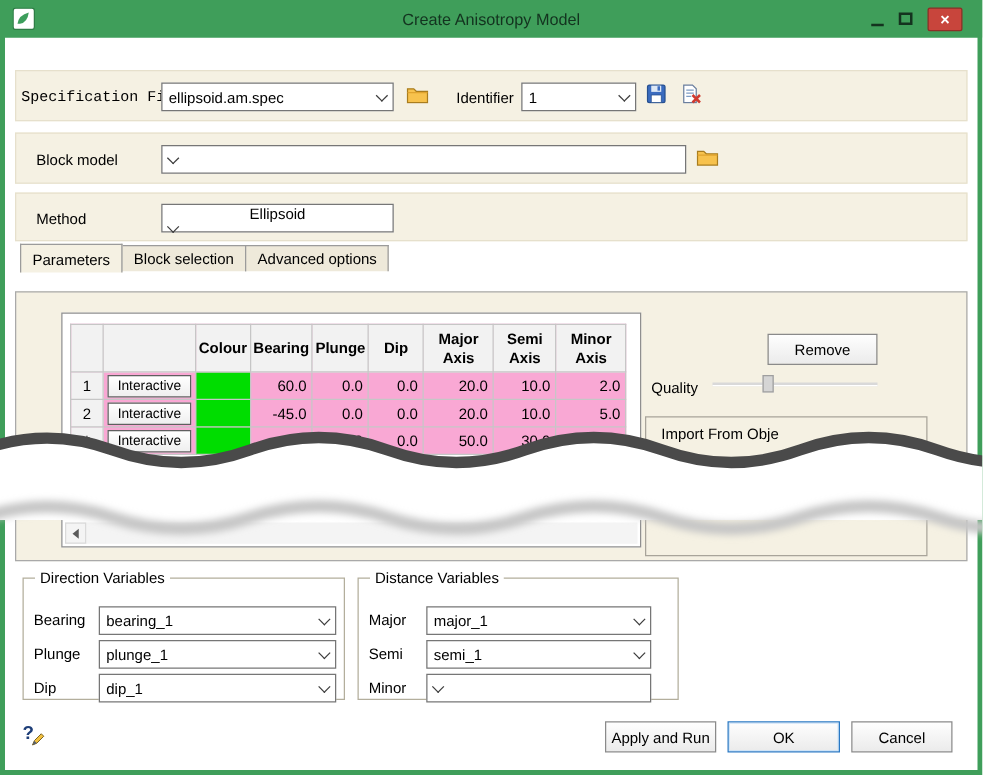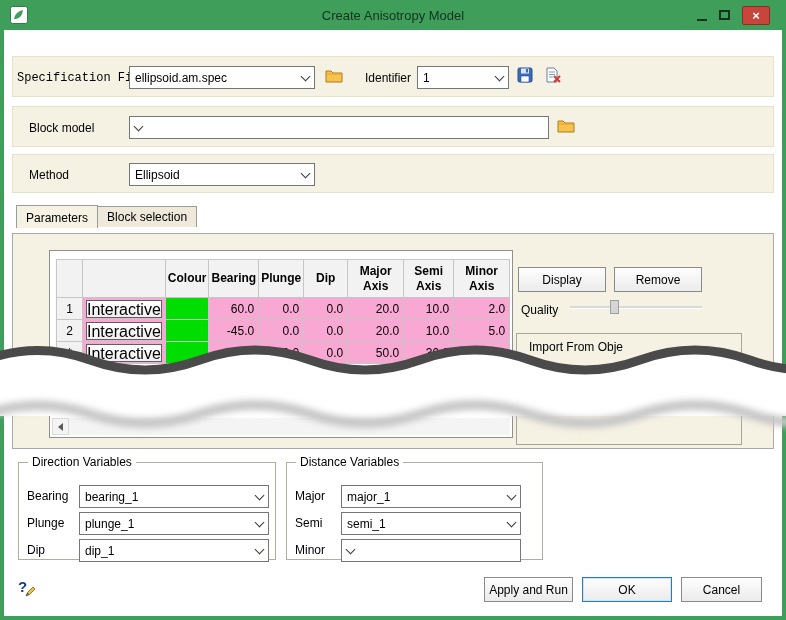--- a/index.html
+++ b/index.html
@@ -16,32 +16,32 @@
   .cap-max{right:54px;top:8px;width:16px;height:14px;}
   .cap-max i{width:11px;height:10px;border:2px solid #14331f;display:block;}
   .cap-close{right:16px;top:6px;width:28px;height:19px;background:#c8453c;border:1px solid #8d2d26;border-radius:2px;color:#fff;font-size:13px;font-weight:bold;line-height:1;}
   .hpanel{position:absolute;background:#f5f1e3;border:1px solid #e6e0cc;}
   .lbl{position:absolute;white-space:nowrap;}
   .combo{position:absolute;height:23px;background:#fff;border:1px solid #767676;display:flex;align-items:center;}
   .ctext{flex:1;padding:0 5px;white-space:nowrap;overflow:hidden;}
   .carrow{width:17px;align-self:stretch;display:flex;align-items:center;justify-content:center;}
   .carrow::after{content:"";width:6px;height:6px;border-right:1.5px solid #3b3b3b;border-bottom:1.5px solid #3b3b3b;transform:rotate(45deg);margin-top:-3px;}
   .iconbtn{position:absolute;background:none;border:none;cursor:default;padding:0;}
-  .tabbar{position:absolute;left:16px;top:205px;display:flex;align-items:flex-end;z-index:5;justify-content:flex-end;}
+  .tabbar{position:absolute;left:16px;top:195px;display:flex;align-items:flex-end;z-index:5;justify-content:flex-end;}
   .tab{border:1px solid #9b9b9b;border-bottom:none;background:#eee9da;padding:3px 9px 4px;height:21px;margin-right:-1px;white-space:nowrap;}
   .tab.active{background:#f5f1e3;height:23px;padding-top:5px;position:relative;z-index:6;margin-bottom:-1px;}
   .tabpanel{position:absolute;left:12px;top:233px;width:762px;height:216px;background:#f5f1e3;border:1px solid #a9a9a9;}
   .whitebox{position:absolute;left:36px;top:16px;width:464px;height:188px;background:#fff;border:1px solid #8f8f8f;}
   .ptable{position:absolute;left:6px;top:8px;border-collapse:collapse;background:#f9a8d4;}
   .ptable th,.ptable td{border:1px solid #c6c6c6;}
   .ptable th{background:#f2f2f2;font-weight:bold;text-align:center;white-space:pre-line;height:38px;line-height:1.2;padding:0 2px;font-size:12px;}
   .ptable td{height:22px;}
   td.rh{background:#f2f2f2;text-align:center;}
   td.ac{padding:1px 3px;}
-  .ibtn{width:100%;height:18px;border:1px solid #5f5f5f;background:linear-gradient(#ffffff,#efefef);font-size:16px;font-family:inherit;}
+  .ibtn{width:100%;height:18px;border:1px solid #5f5f5f;background:linear-gradient(#ffffff,#efefef);font-size:11px;font-family:inherit;}
   td.num{text-align:right;padding-right:4px;}
   .hscroll{position:absolute;left:2px;right:2px;bottom:2px;height:17px;background:#f4f4f4;display:flex;}
   .sbtn{width:17px;height:17px;border:1px solid #dadada;background:#f4f4f4;display:flex;align-items:center;justify-content:center;}
   .sbtn i{width:0;height:0;border:4px solid transparent;border-right:5px solid #5a5a5a;margin-left:-4px;}
   .wbtn{position:absolute;border:1px solid #8a8a8a;background:linear-gradient(#fefefe,#ebebeb);font-size:12px;font-family:inherit;display:flex;align-items:center;justify-content:center;}
   .wbtn.focus{border:1px solid #2a79c4;box-shadow:inset 0 0 0 1px #cfe4f7;}
   .slider{position:absolute;width:132px;height:16px;}
   .strack{position:absolute;left:0;right:0;top:7px;height:3px;background:#d9d9d9;border-bottom:1px solid #fff;}
   .sthumb{position:absolute;left:40px;top:1px;width:9px;height:14px;background:#d5d5d5;border:1px solid #9f9f9f;}
   .stabs{position:absolute;display:flex;align-items:flex-end;z-index:3;}
@@ -123,29 +123,30 @@
     <button class="iconbtn" style="left:544px;top:11px;">
       <svg width="18" height="15" viewBox="0 0 18 15">
         <path d="M1 3 h5 l2 2 h9 v9 h-16 z" fill="#f7c24d" stroke="#a97d1e"></path>
         <path d="M1 6 h16" stroke="#e0a32e" fill="none"></path>
       </svg>
     </button>
   </div>
 
   <div class="hpanel" style="left:12px;top:154px;width:762px;height:39px;">
     <span class="lbl" style="left:16px;top:13px;">Method</span>
-    <div class="combo" style="left:116px;top:8px;width:186px;">
+    <div class="combo" style="left:116px;top:8px;width:186px;flex-direction:column;">
       <span class="ctext">Ellipsoid</span>
       <span class="carrow"></span>
     </div>
   </div>
 
   <div class="tabbar">
     <div class="tab active">Parameters</div>
     <div class="tab">Block selection</div>
+    <div class="tab">Advanced options</div>
   </div>
 
   <div class="tabpanel">
     <div class="whitebox">
       <table class="ptable">
         <colgroup>
           <col style="width:26px">
             <col style="width:74px">
             <col style="width:38px">
           <col style="width:48px">
@@ -207,21 +208,20 @@
           </tr>
         </tbody>
       </table>
       <div class="hscroll">
         <div class="sbtn">
             <i></i>
           </div>
       </div>
     </div>
 
-    <button class="wbtn" style="left:505px;top:33px;width:88px;height:25px;">Display</button>
     <button class="wbtn" style="left:601px;top:33px;width:88px;height:25px;">Remove</button>
 
     <span class="lbl" style="left:508px;top:69px;">Quality</span>
     <div class="slider" style="left:557px;top:65px;">
       <div class="strack"></div>
       <div class="sthumb"></div>
     </div>
 
 
     <div class="impgroup" style="left:503px;top:99px;width:226px;height:112px;">

